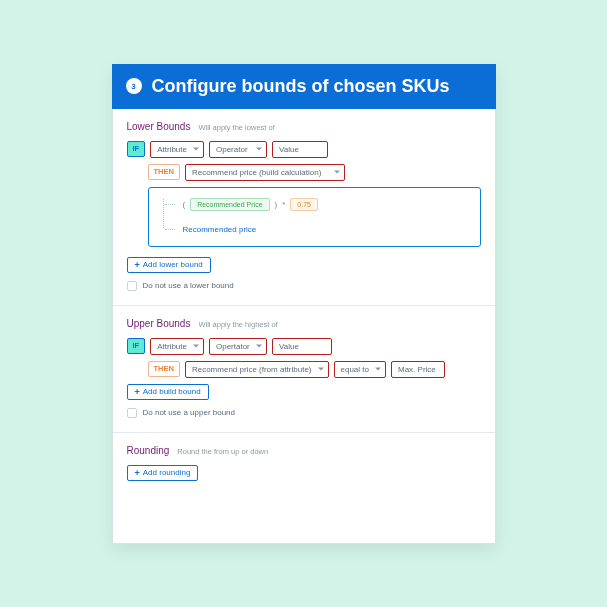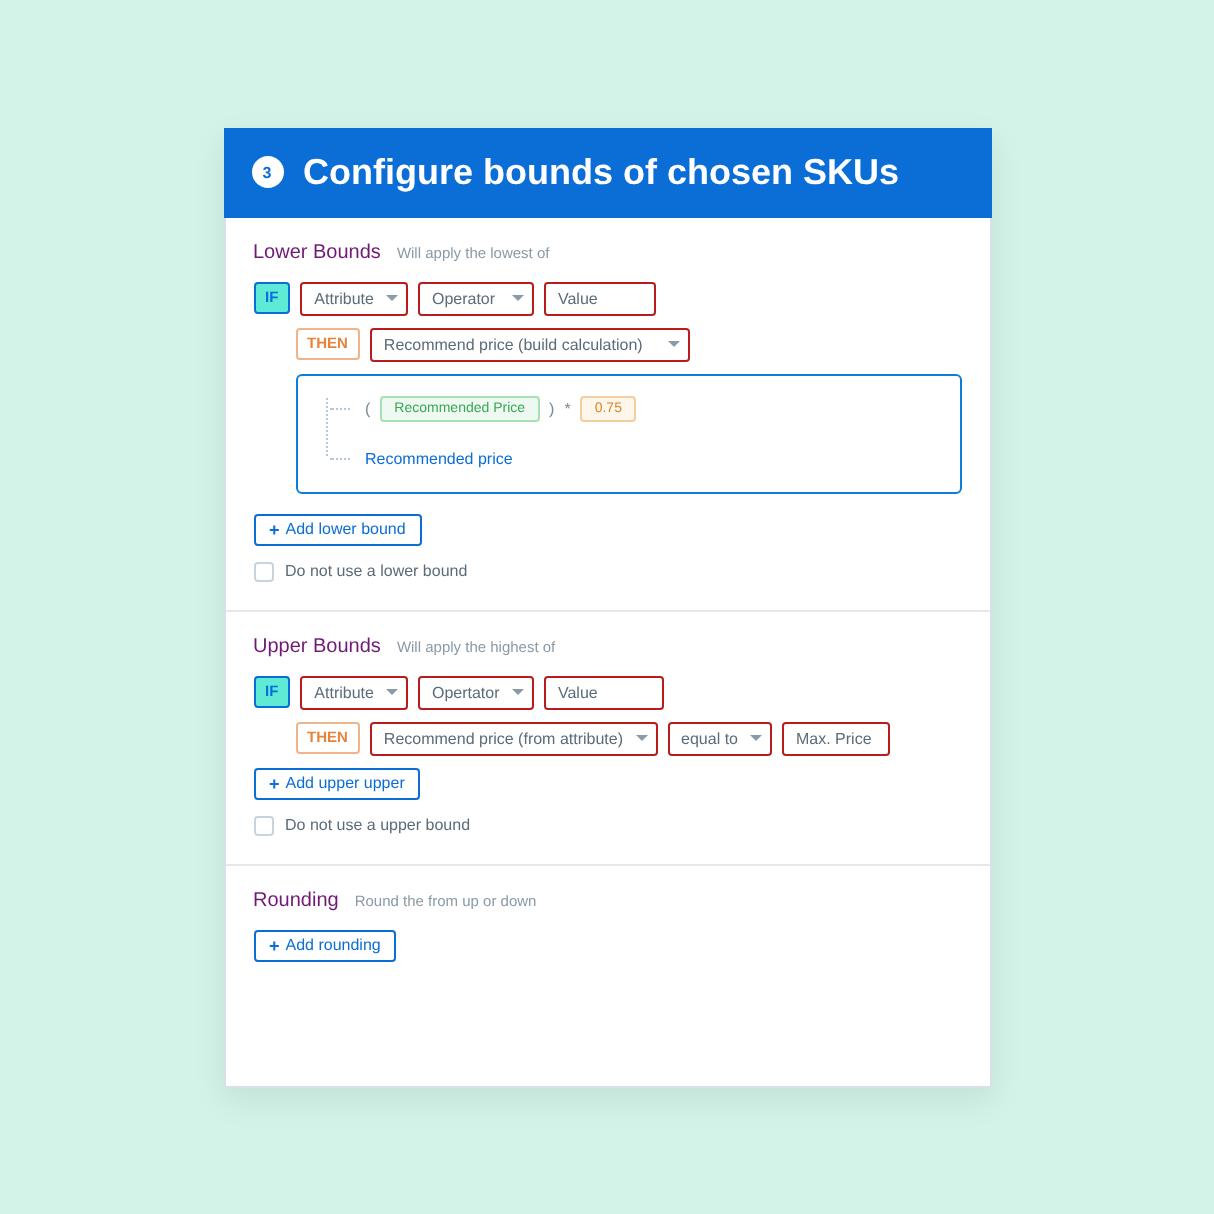--- a/index.html
+++ b/index.html
@@ -273,21 +273,21 @@
           <span class="caret"></span>
         </span>
         <span class="input" style="min-width:54px;">
           <span>Max. Price</span>
         </span>
       </div>
 
       <div class="row" style="margin-top:4px;">
         <button class="btn">
           <span class="plus">+</span>
-          <span>Add upper upper</span>
+          <span>Add build bound</span>
         </button>
       </div>
 
       <label class="checkbox-row">
         <span class="checkbox"></span>
         <span>Do not use a upper bound</span>
       </label>
     </div>
 
     <div class="section">

